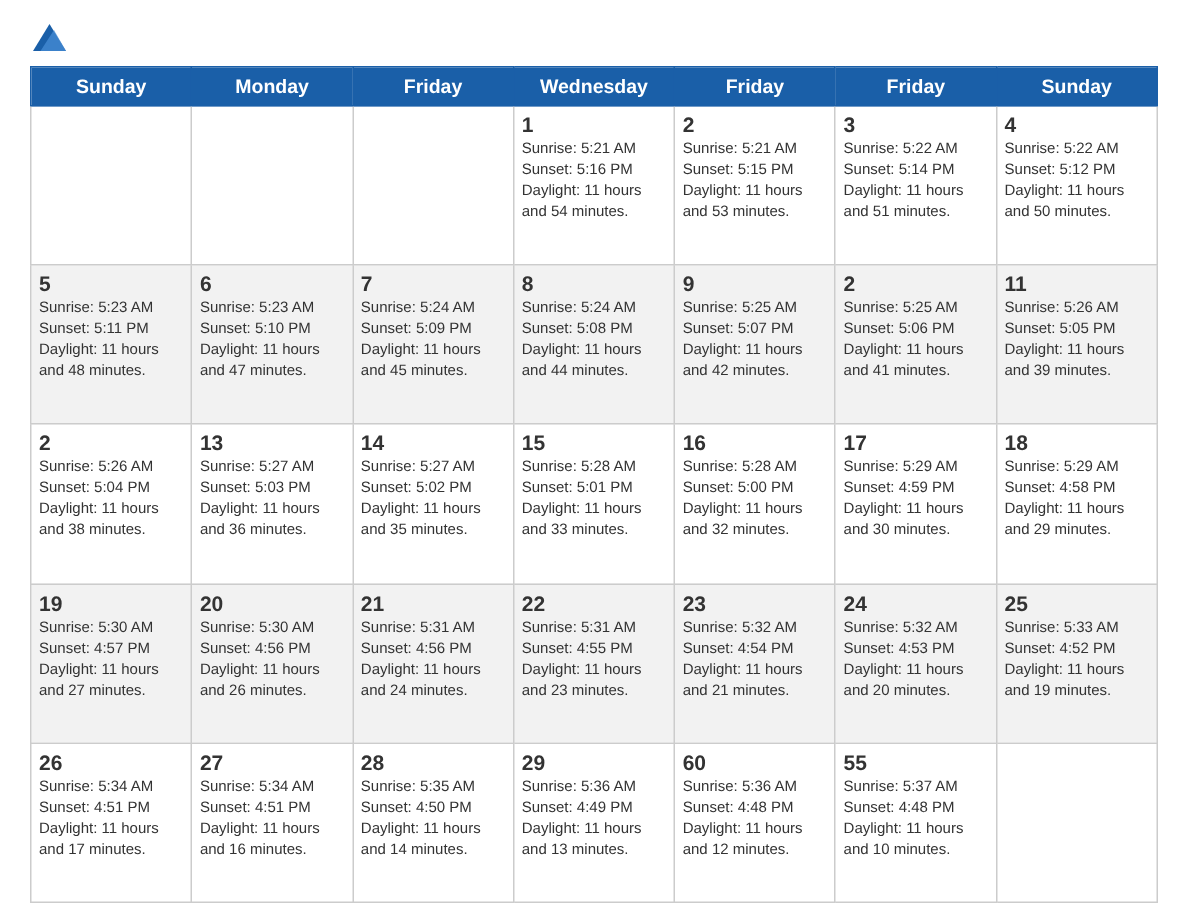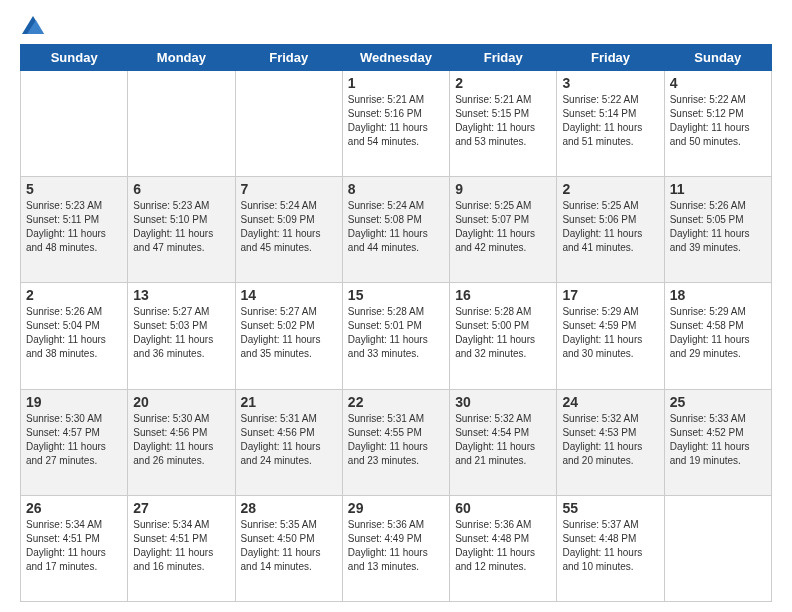--- a/index.html
+++ b/index.html
@@ -236,21 +236,21 @@
           </td>
           <td>
             <span class="day-num">21</span>
             <div class="day-info">Sunrise: 5:31 AM<br>Sunset: 4:56 PM<br>Daylight: 11 hours and 24 minutes.</div>
           </td>
           <td>
             <span class="day-num">22</span>
             <div class="day-info">Sunrise: 5:31 AM<br>Sunset: 4:55 PM<br>Daylight: 11 hours and 23 minutes.</div>
           </td>
           <td>
-            <span class="day-num">30</span>
+            <span class="day-num">23</span>
             <div class="day-info">Sunrise: 5:32 AM<br>Sunset: 4:54 PM<br>Daylight: 11 hours and 21 minutes.</div>
           </td>
           <td>
             <span class="day-num">24</span>
             <div class="day-info">Sunrise: 5:32 AM<br>Sunset: 4:53 PM<br>Daylight: 11 hours and 20 minutes.</div>
           </td>
           <td>
             <span class="day-num">25</span>
             <div class="day-info">Sunrise: 5:33 AM<br>Sunset: 4:52 PM<br>Daylight: 11 hours and 19 minutes.</div>
           </td>

